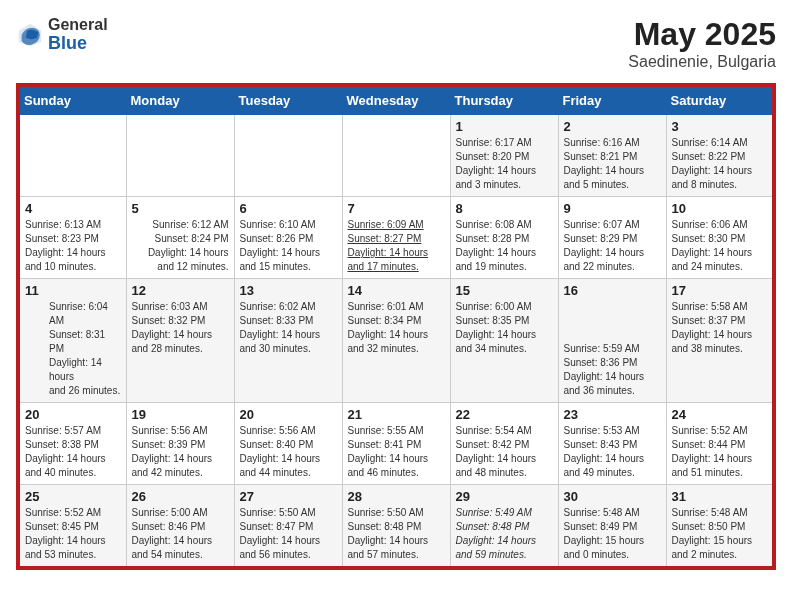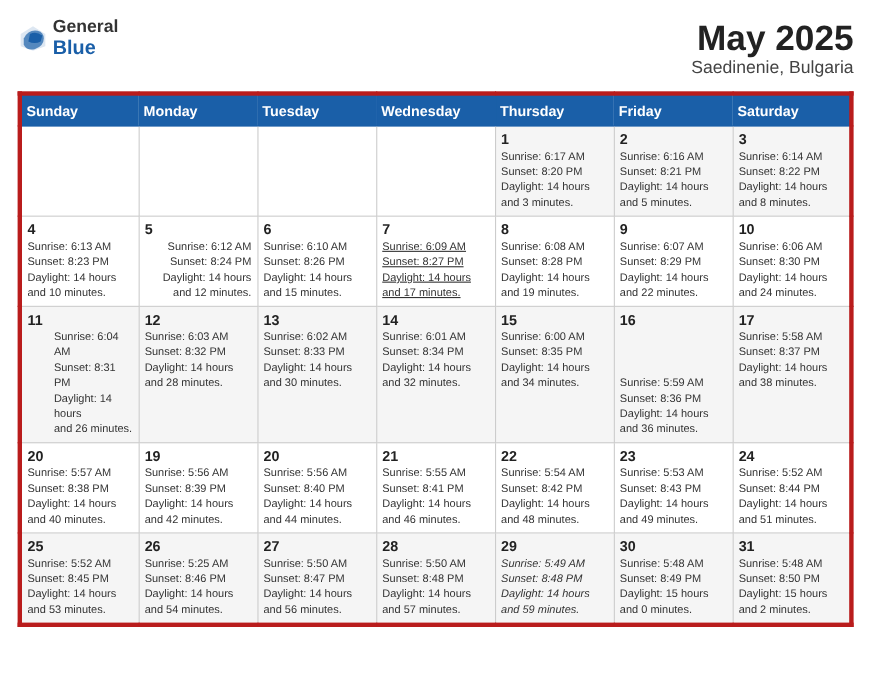--- a/index.html
+++ b/index.html
@@ -314,21 +314,21 @@
       <tr>
         <td>
           <span class="day-number">25</span>
           <div class="day-info" style="white-space: pre-line;">Sunrise: 5:52 AM
 Sunset: 8:45 PM
 Daylight: 14 hours
 and 53 minutes.</div>
         </td>
         <td>
           <span class="day-number">26</span>
-          <div class="day-info" style="white-space: pre-line;">Sunrise: 5:25 AM
+          <div class="day-info" style="white-space: pre-line;">Sunrise: 5:00 AM
 Sunset: 8:46 PM
 Daylight: 14 hours
 and 54 minutes.</div>
         </td>
         <td>
           <span class="day-number">27</span>
           <div class="day-info" style="white-space: pre-line;">Sunrise: 5:50 AM
 Sunset: 8:47 PM
 Daylight: 14 hours
 and 56 minutes.</div>

